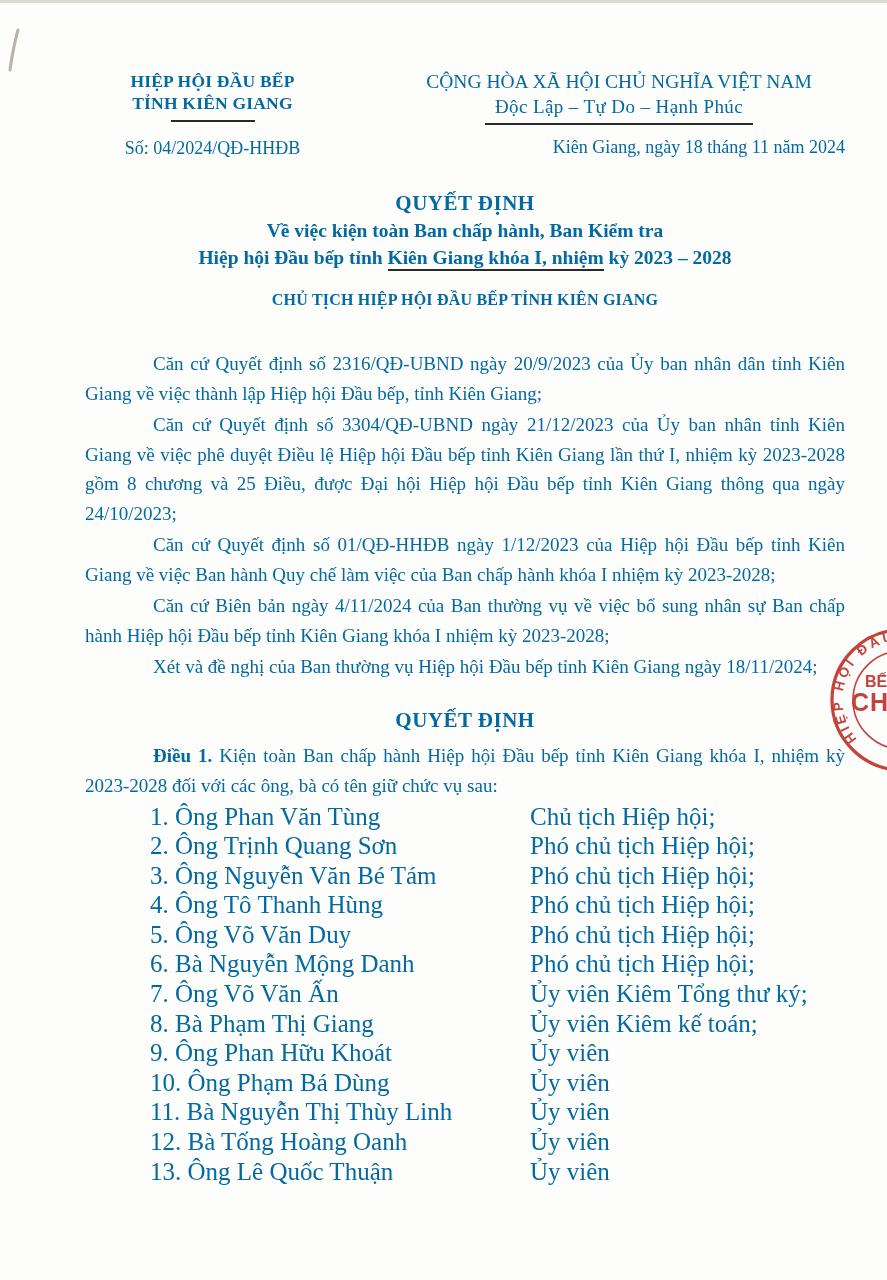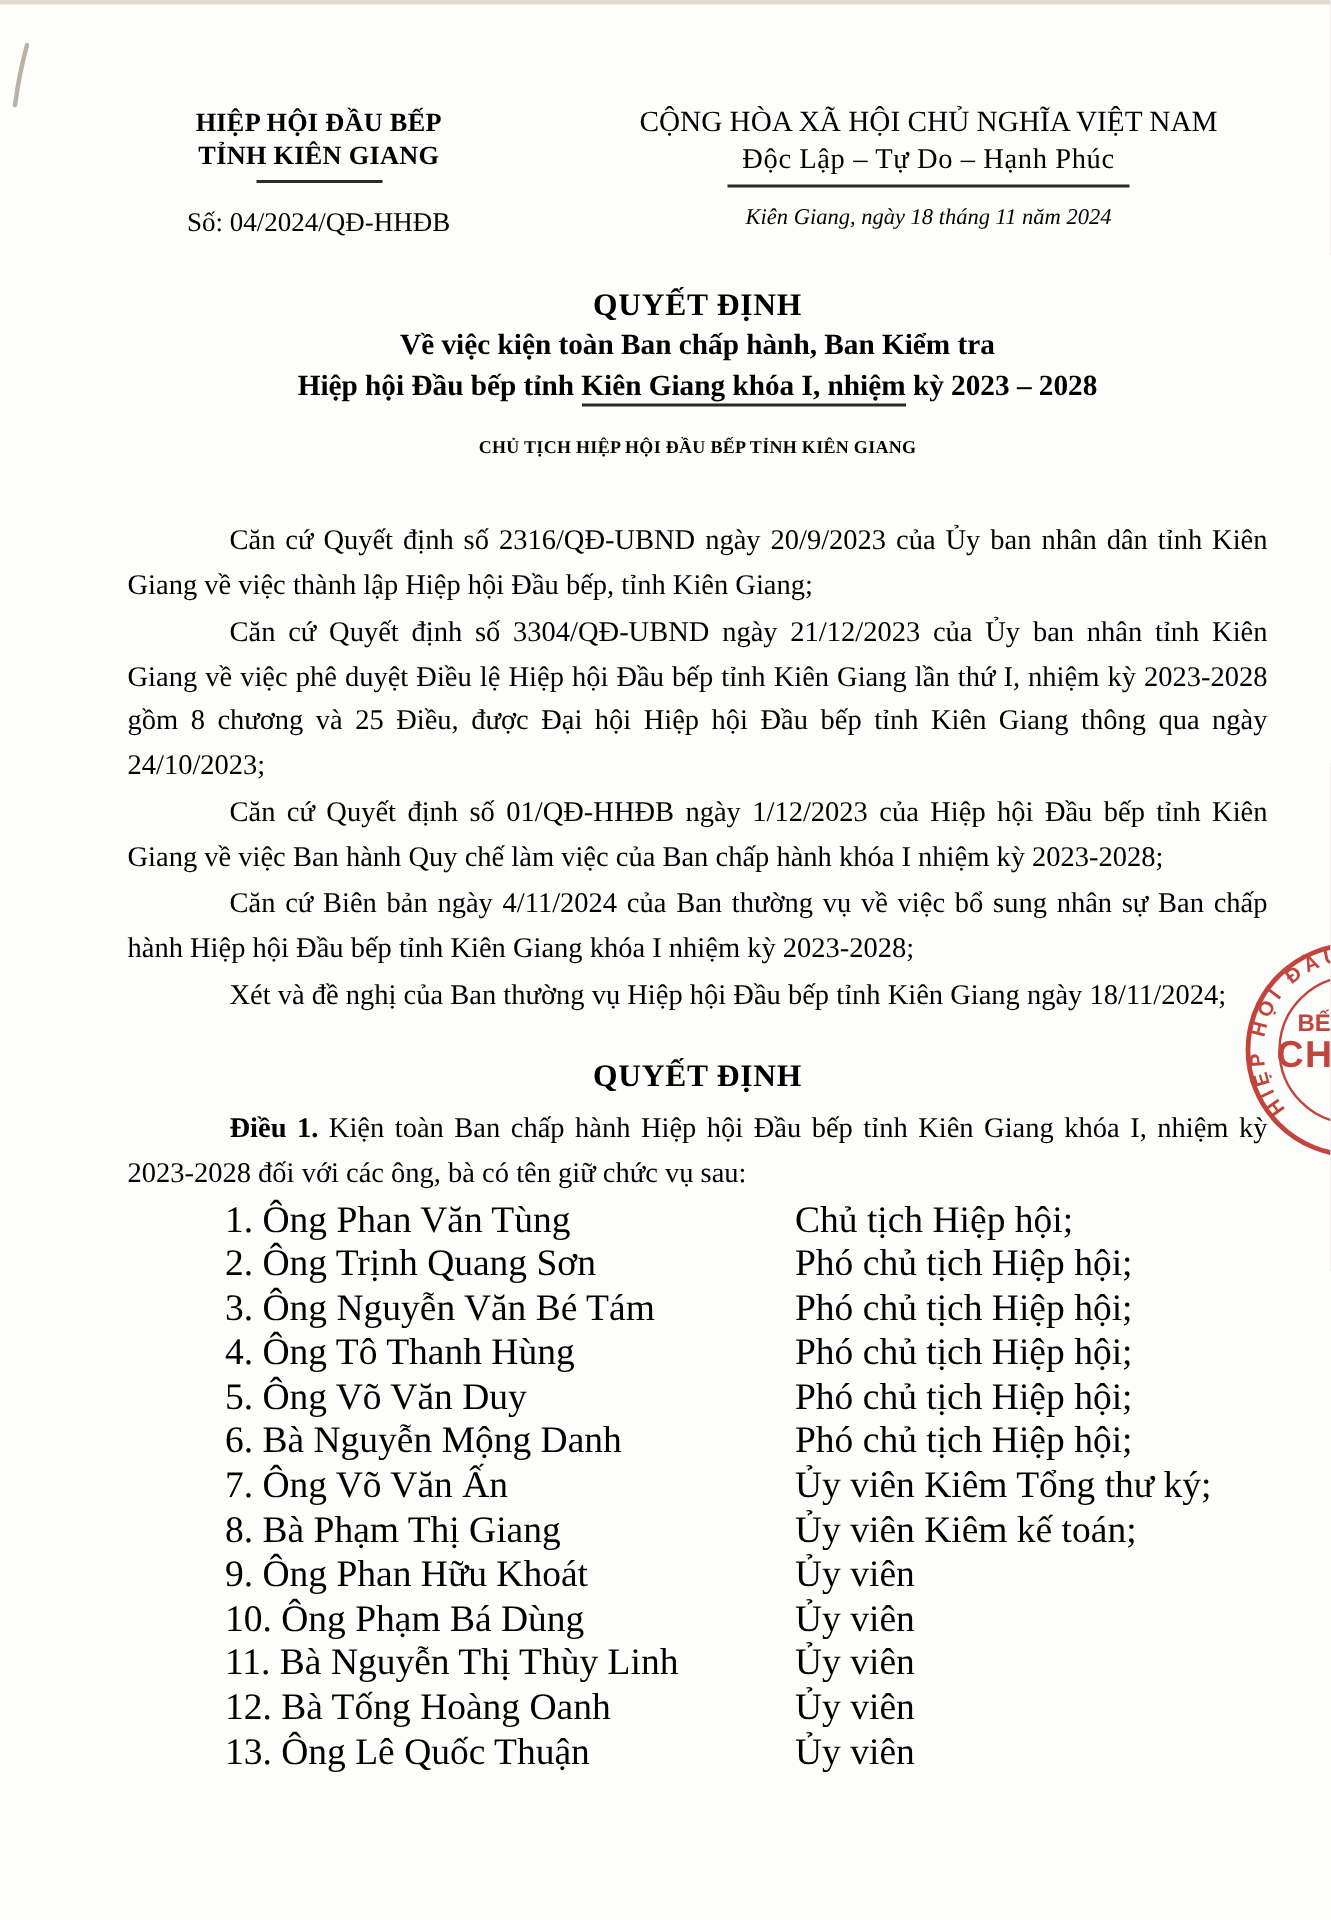--- a/index.html
+++ b/index.html
@@ -3,49 +3,49 @@
 <meta charset="utf-8">
 <style>
   html,body { margin:0; padding:0; background:#e9e7e2; }
   .page {
     position: relative;
     width: 887px; height: 1280px;
     margin: 0 auto;
     background: #fdfdfb;
     overflow: hidden;
     font-family: "Liberation Serif", "DejaVu Serif", serif;
-    color: #000000;
+    color: #0369a1;
     box-sizing: border-box;
     padding: 70px 42px 0 85px;
   }
   .page::before{
     content:""; position:absolute; top:0; left:0; right:0; height:3px;
     background:#dedbd4;
   }
   .corner-mark { position:absolute; top:26px; left:4px; }
 
   
   .header { display:flex; justify-content:space-between; align-items:flex-start; }
   .header-left { width:255px; text-align:center; }
   .org-line { font-weight:bold; font-size:17.5px; line-height:22px; letter-spacing:.2px; }
   .rule-left { width:84px; height:0; border-bottom:2px solid #2a2a2a; margin:6px auto 9px; }
   .doc-number { font-size:18px; margin-top:16px; white-space:nowrap; }
 
   .header-right { width:452px; text-align:center; }
   .national-title { font-weight:normal; font-size:19.5px; line-height:24px; white-space:nowrap; }
   .motto { font-weight:normal; font-size:19px; line-height:25px; letter-spacing:.4px; }
   .rule-right { width:268px; height:0; border-bottom:2px solid #2a2a2a; margin:4px auto 12px; }
-  .place-date { font-style:italic; font-size:15px; white-space:nowrap; }
+  .place-date { font-size:18px; white-space:nowrap;text-align:right; }
 
   
   .title-block { text-align:center; margin-top:30px; }
   .decision-title { font-weight:bold; font-size:21px; line-height:28px; letter-spacing:.5px; }
   .decision-sub { font-weight:bold; font-size:19.5px; line-height:27px; }
   .underline-seg { border-bottom:2px solid #2a2a2a; padding-bottom:1px; }
-  .authority { text-align:center; font-weight:bold; font-size:12px; margin-top:20px; letter-spacing:.2px; }
+  .authority { text-align:center; font-weight:bold; font-size:16px; margin-top:20px; letter-spacing:.2px; }
 
   
   .recitals { margin-top:40px; font-size:19px; line-height:29.5px; text-align:justify; }
   .recital { margin:0 0 2px 0; text-indent:68px; }
 
   .decision-heading { text-align:center; font-weight:bold; font-size:21px; margin:26px 0 8px; letter-spacing:.5px; }
 
   .article { font-size:19px; line-height:30px; text-align:justify; text-indent:68px; margin:0; }
   .article b { font-weight:bold; }
 

